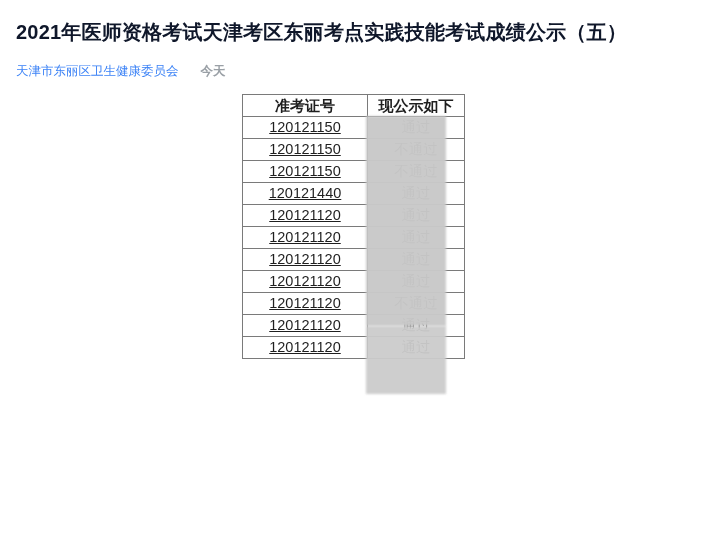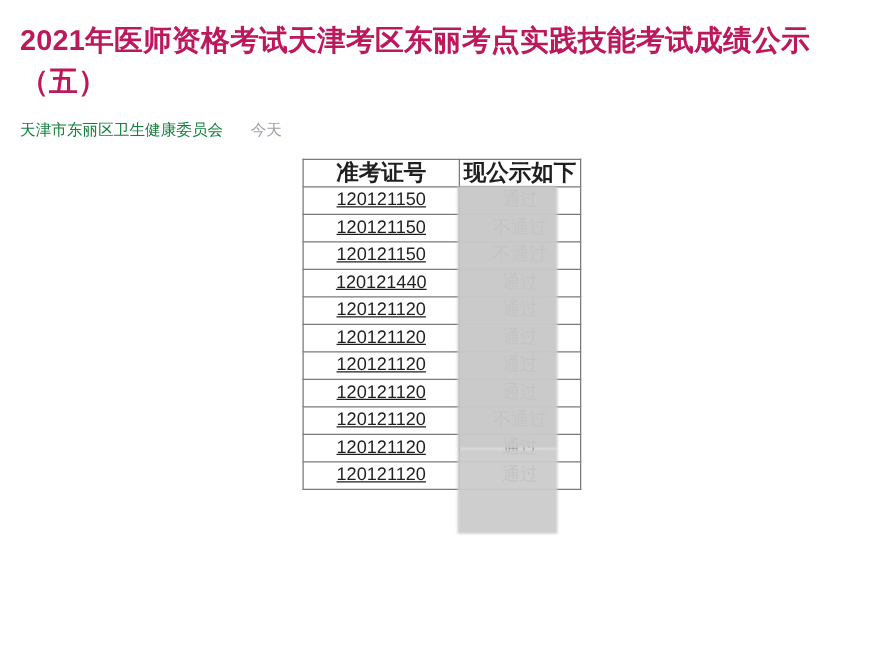--- a/index.html
+++ b/index.html
@@ -17,39 +17,40 @@
   .page {
     position: relative;
     width: 707px;
     height: 533px;
     box-sizing: border-box;
     padding: 0 14px;
   }
   .article-title {
     margin: 0;
     padding: 16px 2px 0 2px;
-    font-size: 23px;
+    font-size: 20px;
     line-height: 33px;
     font-weight: bold;
-    color: #be185d;
+    color: #0f172a;
     letter-spacing: 0.2px;
   }
   .meta-row {
     display: flex;
     align-items: center;
     padding: 14px 2px 0 2px;
     font-size: 12.5px;
     color: #8a8a8a;
   }
   .meta-source {
-    color: #15803d;
+    color: #3b82f6;
   }
   .meta-time {
     margin-left: 22px;
     color: #9aa0a6;
+    font-weight: bold;
   }
   .body-text {
     margin: 0;
     padding: 26px 4px 0 4px;
     font-size: 16.5px;
     line-height: 35px;
     color: #2f2f2f;
     text-align: justify;
     text-indent: 2em;
     letter-spacing: 0.3px;
@@ -72,21 +73,21 @@
     height: 21px;
     padding: 0;
     text-align: center;
     color: #1f1f1f;
     font-weight: normal;
     overflow: hidden;
     white-space: nowrap;
   }
   table.scores th {
     font-weight: bold;
-    font-size: 18px;
+    font-size: 15px;
   }
   .col-id {
     width: 124px;
     position: relative;
   }
   .col-res {
     width: 96px;
   }
   .id-cell {
     position: relative;

